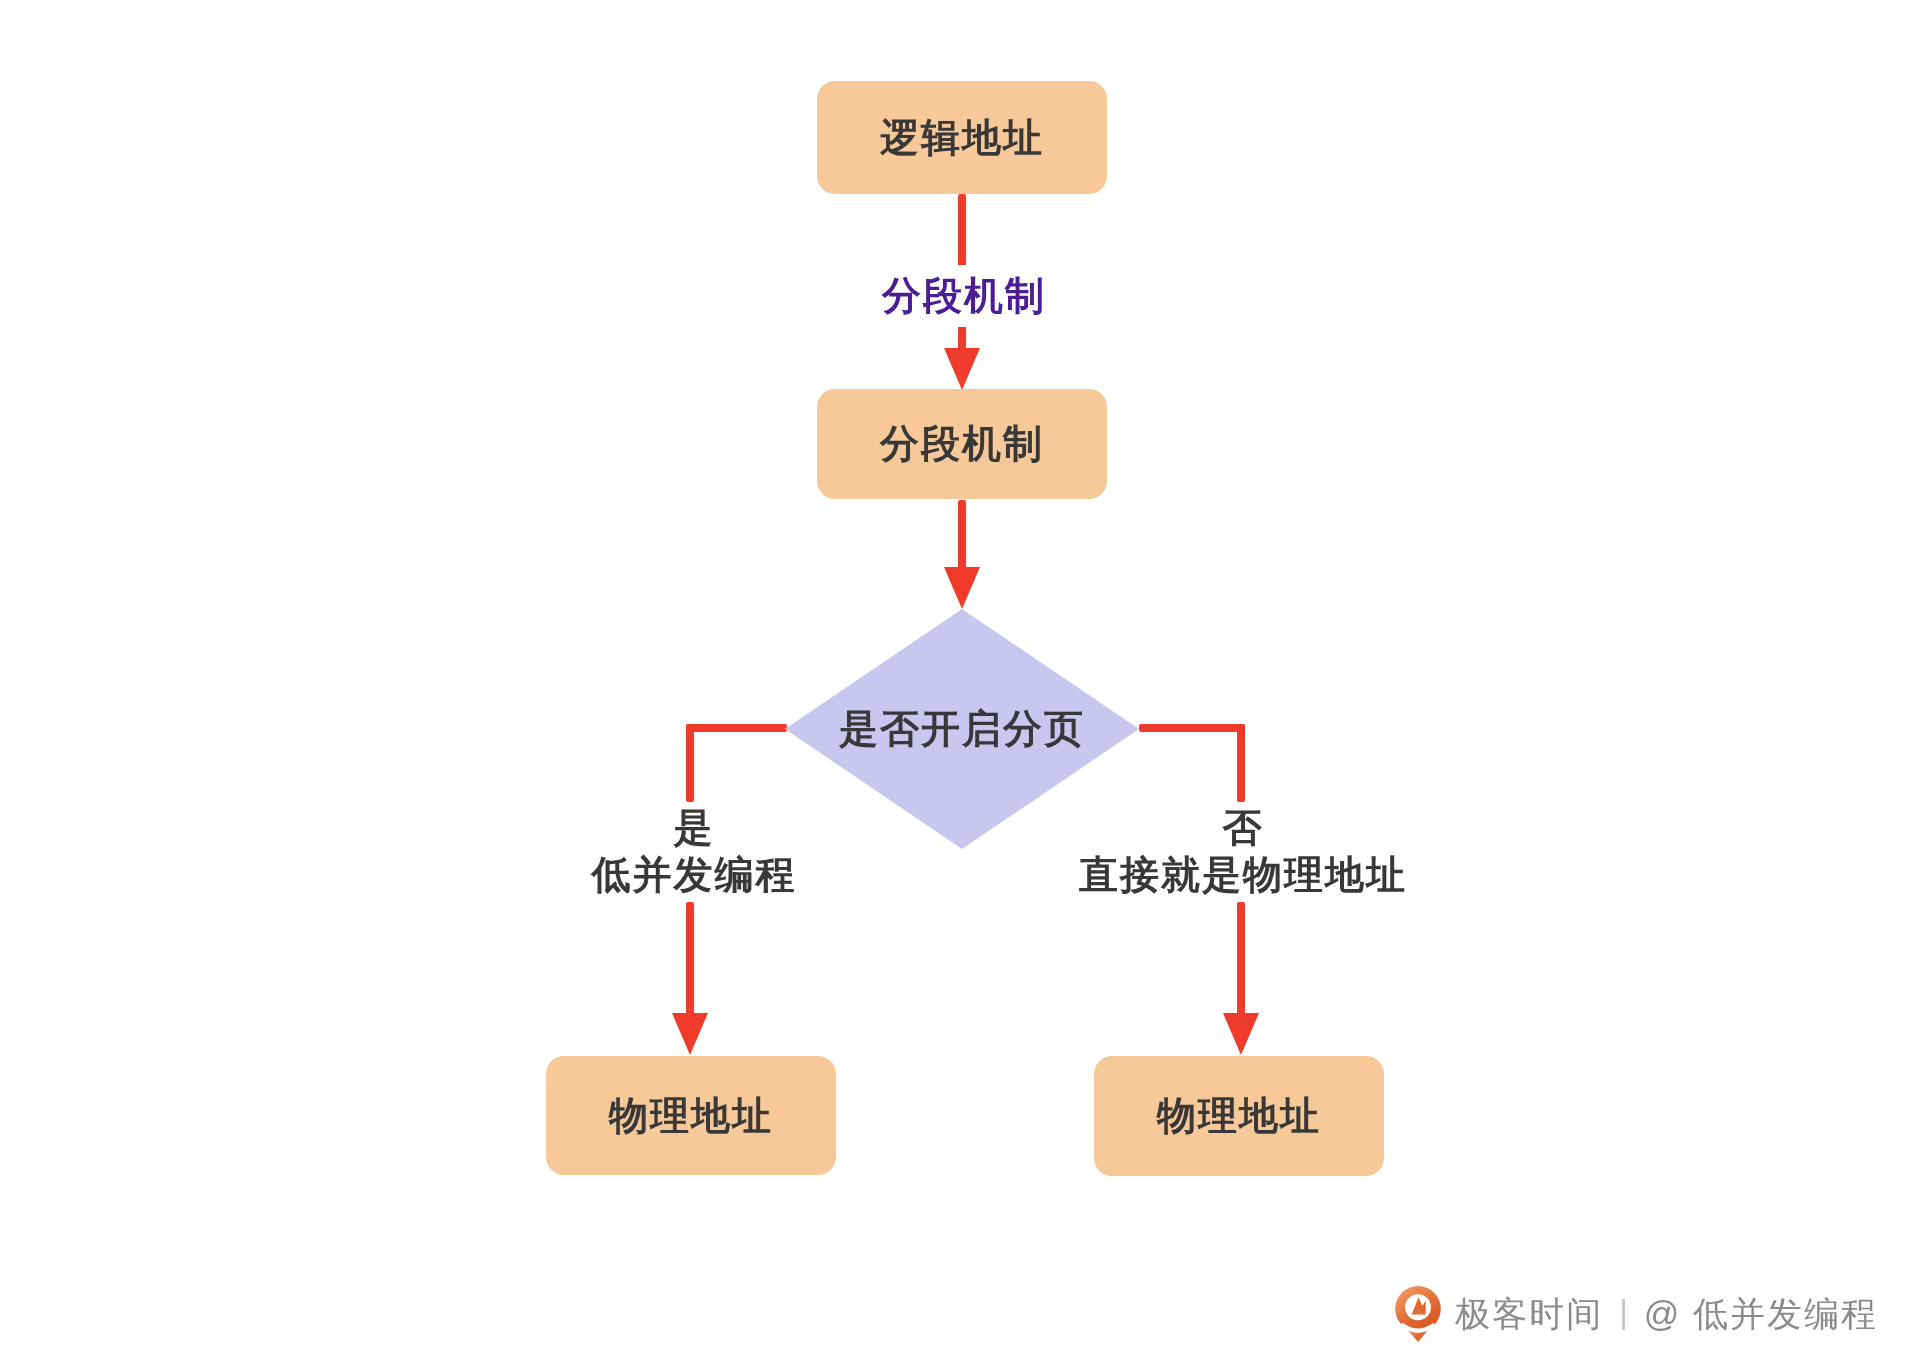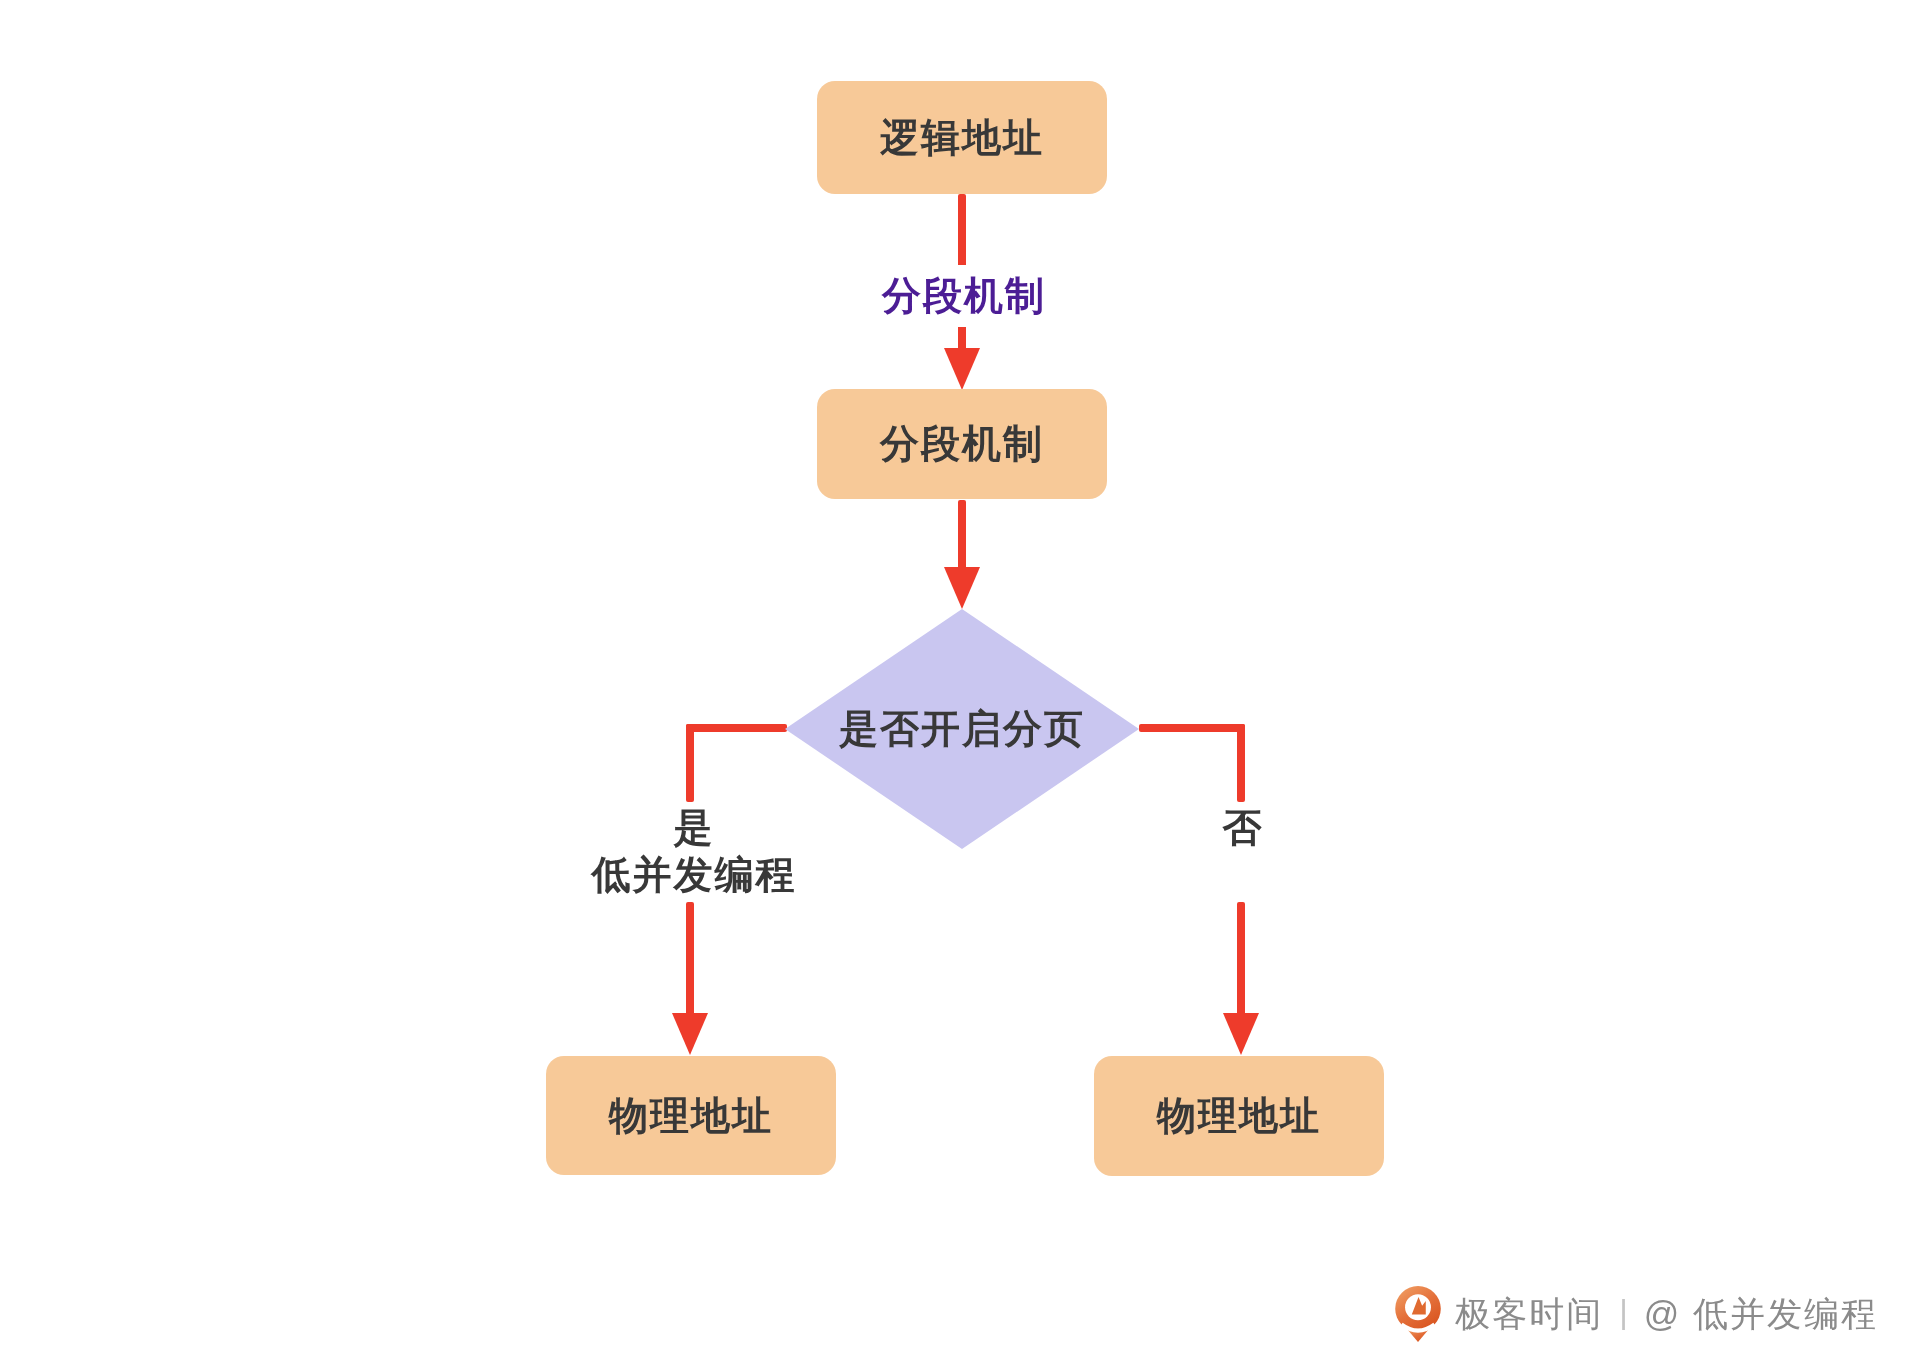--- a/index.html
+++ b/index.html
@@ -125,20 +125,21 @@
     <div>是</div>
     <div>低并发编程</div>
   </div>
   <div class="edge-v" style="left:686px; top:902px; height:116px;"></div>
   <div class="arrowhead-down" style="left:672px; top:1013px;"></div>
 
   <div class="edge-h" style="left:1139px; top:724px; width:106px;"></div>
   <div class="edge-v" style="left:1237px; top:724px; height:78px;"></div>
   <div class="branch-label" style="left:993px; top:804px; width:500px;">
     <div>否</div>
+    <div>直接就是物理地址</div>
   </div>
   <div class="edge-v" style="left:1237px; top:902px; height:116px;"></div>
   <div class="arrowhead-down" style="left:1223px; top:1013px;"></div>
 
   <div class="node" style="left:817px; top:81px; width:290px; height:113px;">
     <span>逻辑地址</span>
   </div>
 
   <div class="node" style="left:817px; top:389px; width:290px; height:110px;">
     <span>分段机制</span>

